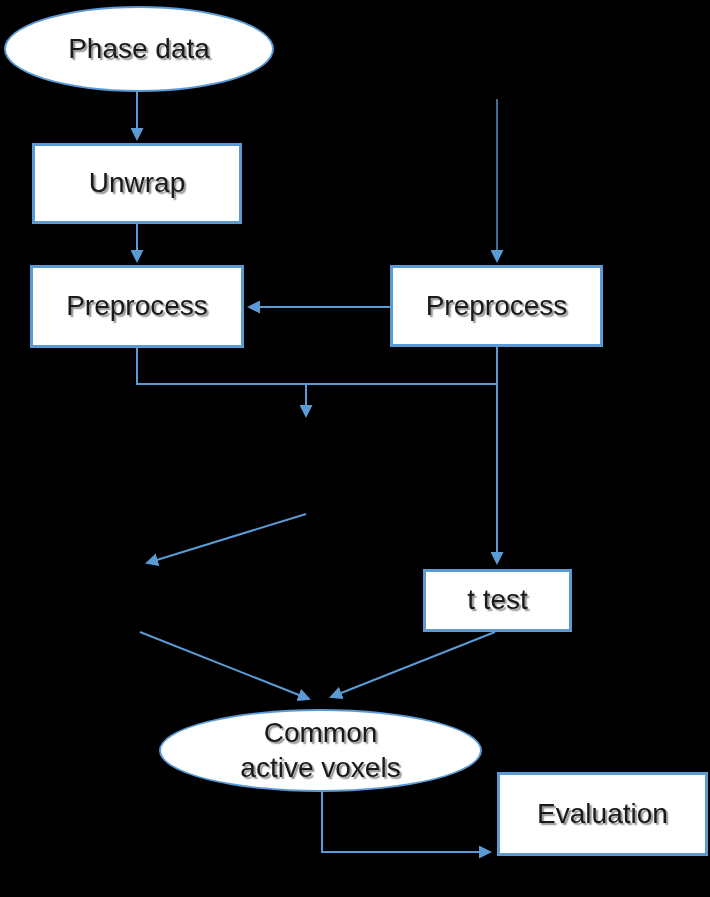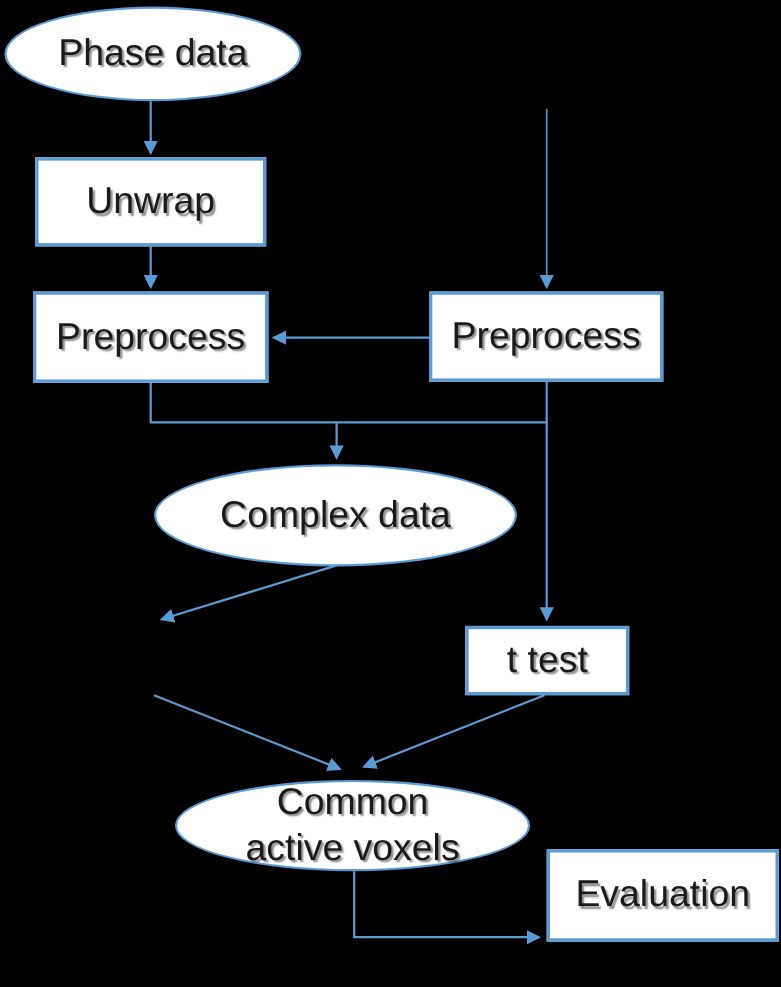--- a/index.html
+++ b/index.html
@@ -13,21 +13,21 @@
     position:relative;width:710px;height:897px;background:var(--background);
     font-family:"Liberation Sans", sans-serif;overflow:hidden;
   }
   .connectors{position:absolute;left:0;top:0;width:710px;height:897px;}
   .node{
     position:absolute;box-sizing:border-box;
     background:var(--node-fill);
     border:3px solid var(--accent);
     color:var(--text-color);
     display:flex;align-items:center;justify-content:center;
-    text-align:center;font-size:34px;line-height:1.22;
+    text-align:center;font-size:28px;line-height:1.22;
     white-space:pre-line;
     text-shadow:2px 2px 1.5px rgba(0,0,0,0.45);
   }
   .ellipse{border-radius:50%;border-width:2.5px;}
   
   .n-phase{left:4px;top:6px;width:270px;height:86px;}
   .n-magnitude{left:362px;top:5px;width:271px;height:94px;}
   .n-unwrap{left:32px;top:143px;width:210px;height:81px;}
   .n-preprocess-phase{left:30px;top:265px;width:214px;height:83px;}
   .n-preprocess-magnitude{left:390px;top:265px;width:213px;height:82px;}
@@ -84,23 +84,20 @@
   </div>
 
   <div class="node n-preprocess-phase">
     <span>Preprocess</span>
   </div>
 
   <div class="node n-preprocess-magnitude">
     <span>Preprocess</span>
   </div>
 
-  <div class="node ellipse n-complex">
-    <span>Complex data</span>
-  </div>
 
 
   <div class="node n-t">
     <span>t test</span>
   </div>
 
   <div class="node ellipse n-common">
     <span>Common
 active voxels</span>
   </div>

